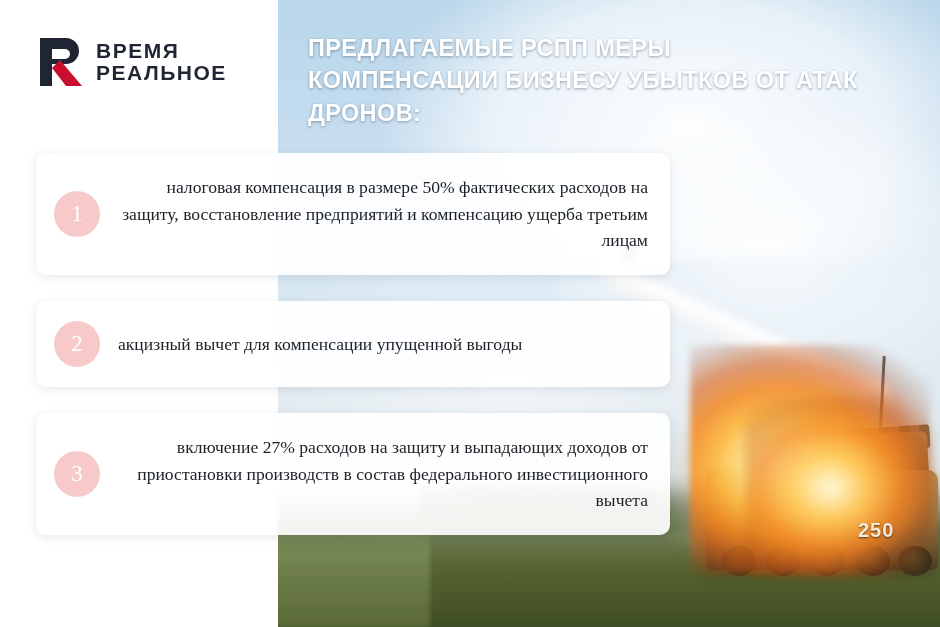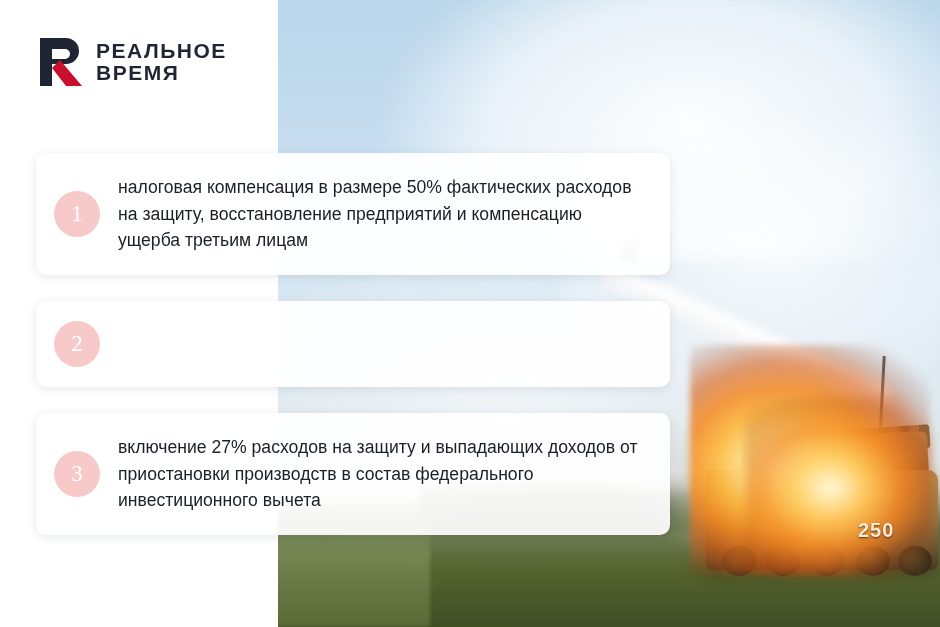--- a/index.html
+++ b/index.html
@@ -267,24 +267,25 @@
     color: #ffffff;
     font-size: 23px;
     font-weight: 400;
     display: flex;
     align-items: center;
     justify-content: center;
     margin-right: 18px;
     font-family: "Liberation Serif", serif;
   }
   .card-text {
-    font-family: Liberation Sans, sans-serif;
+    font-family: Liberation Serif, serif;
     font-size: 17.6px;
     line-height: 1.52;
     color: #1b1f26;
+    text-align: right;
   }
   .card-1 { height: 122px; }
   .card-2 { height: 86px; }
   .card-3 { height: 122px; }
 </style>
 </head>
 <body>
 
 <div class="canvas">
 
@@ -321,35 +322,37 @@
 
   <div class="logo">
     <div class="logo-mark">
       <svg width="48" height="52" viewBox="0 0 48 52">
         <path d="M4 2 H30 A13 13 0 0 1 30 28 H16 V50 H4 Z" fill="#1f2532"></path>
         <path d="M16 13 H29 A5 5 0 0 1 29 23 H16 Z" fill="#ffffff"></path>
         <path d="M24 24 L46 50 H30 L16 32 Z" fill="#c8102e"></path>
       </svg>
     </div>
     <div class="logo-text">
+      <span>ВРЕМЯ</span>
       <span>РЕАЛЬНОЕ</span>
-      <span>ВРЕМЯ</span>
     </div>
   </div>
 
+  <div class="headline">ПРЕДЛАГАЕМЫЕ РСПП МЕРЫ КОМПЕНСАЦИИ БИЗНЕСУ УБЫТКОВ ОТ АТАК ДРОНОВ:</div>
 
   <div class="cards">
 
     <div class="card card-1">
       <div class="badge">1</div>
       <div class="card-text">налоговая компенсация в размере 50% фактических расходов на защиту, восстановление предприятий и компенсацию ущерба третьим лицам</div>
     </div>
 
     <div class="card card-2">
       <div class="badge">2</div>
+      <div class="card-text">акцизный вычет для компенсации упущенной выгоды</div>
     </div>
 
     <div class="card card-3">
       <div class="badge">3</div>
       <div class="card-text">включение 27% расходов на защиту и выпадающих доходов от приостановки производств в состав федерального инвестиционного вычета</div>
     </div>
 
   </div>
 
 </div>

